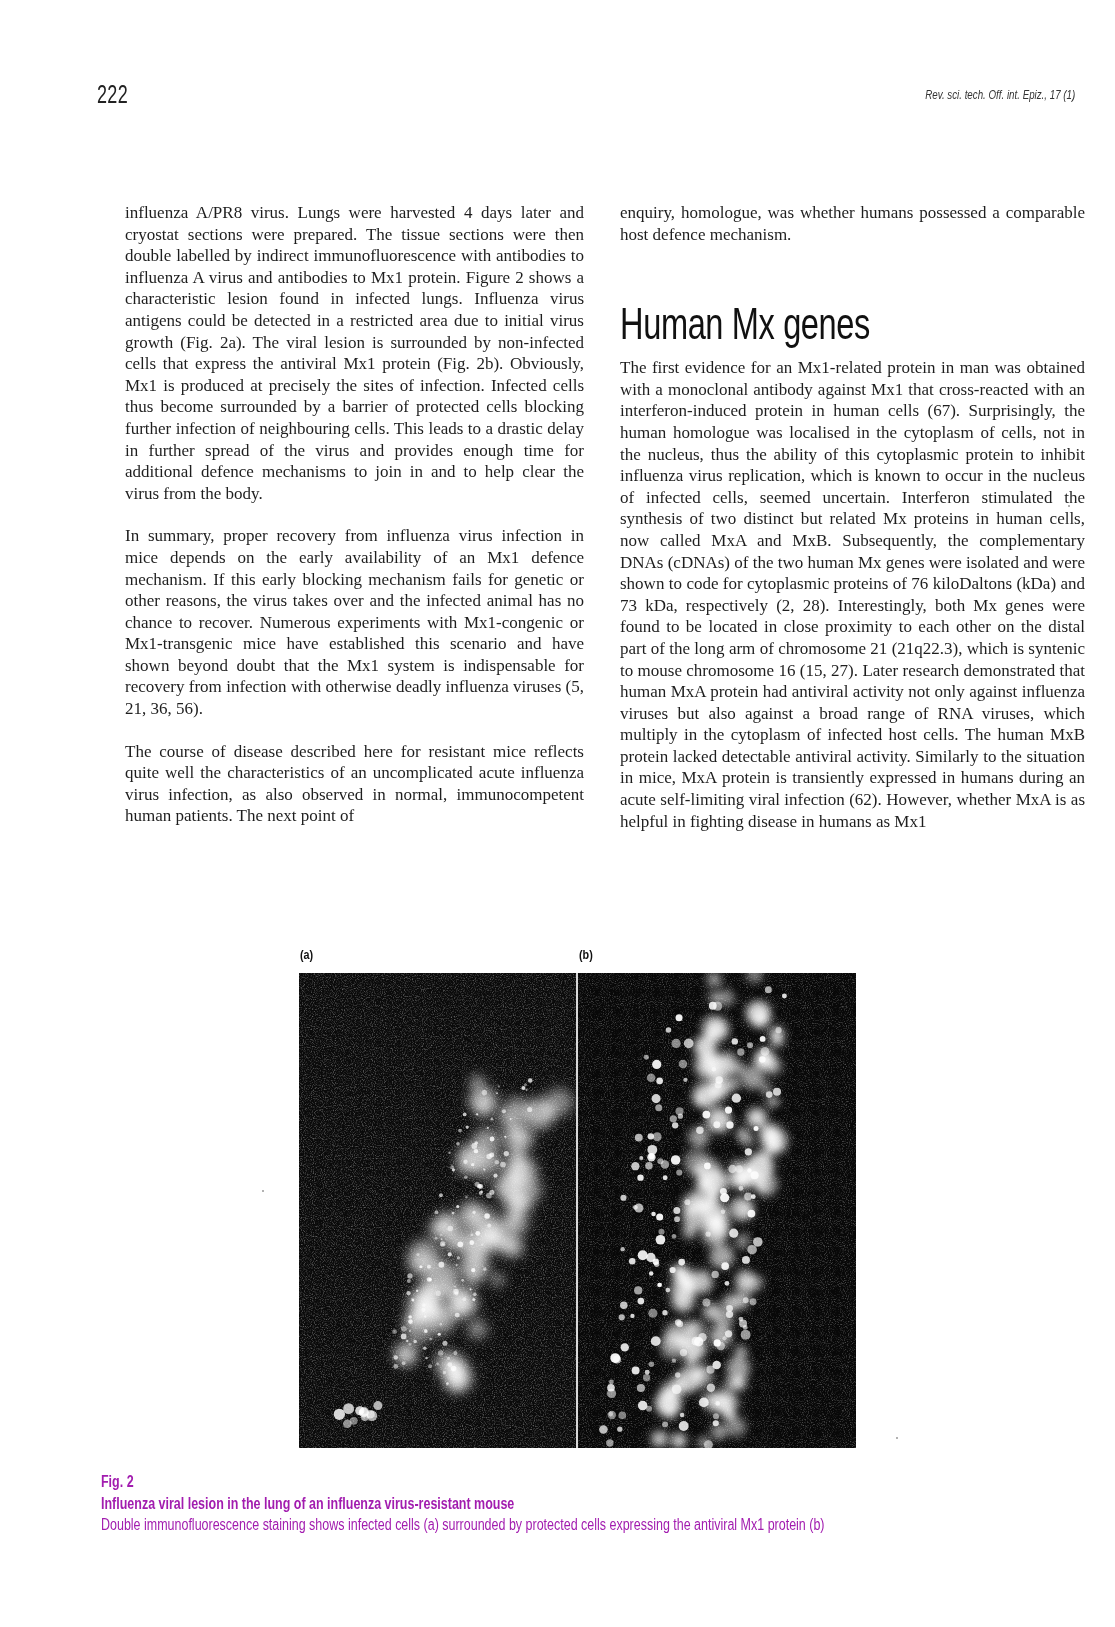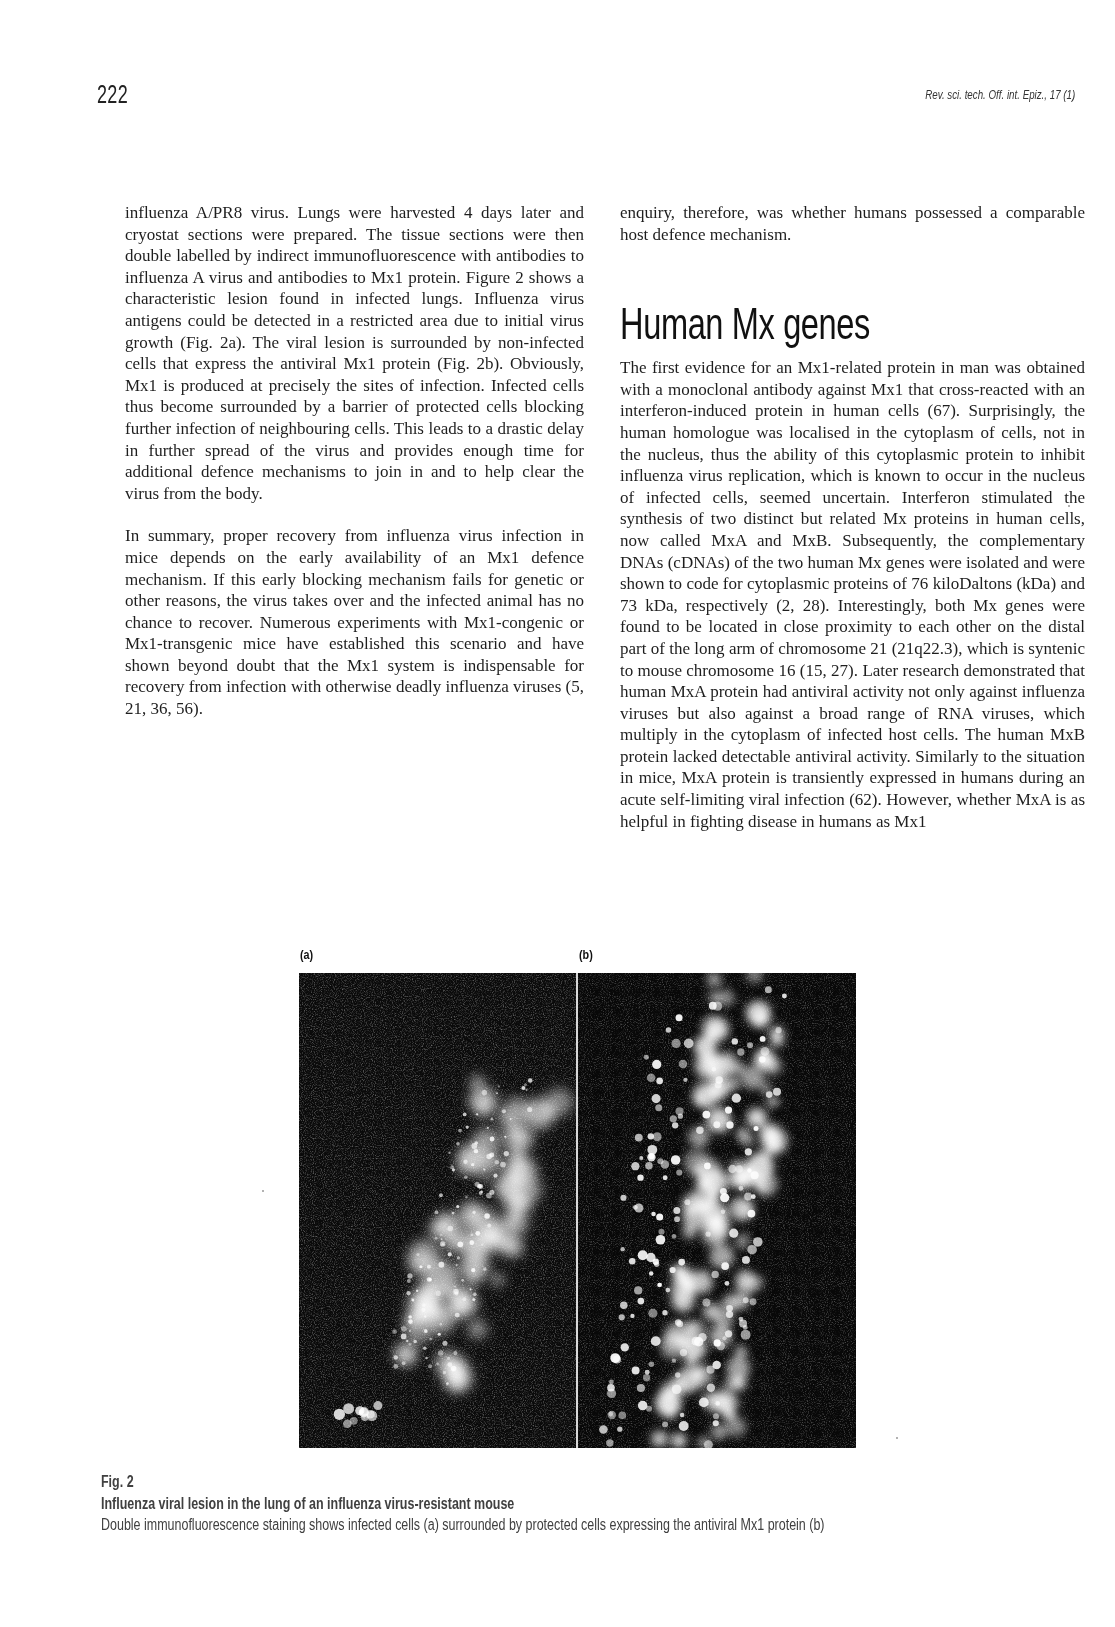--- a/index.html
+++ b/index.html
@@ -14,39 +14,40 @@
   .section-heading { font-family: "Liberation Sans", sans-serif; font-size: 44px; font-weight: normal; line-height: 48px; margin: 55px 0 9px 0; transform: scaleX(0.74); transform-origin: left top; white-space: nowrap; color: #111; letter-spacing: -0.5px; }
   .figure { position: absolute; left: 299px; top: 947px; width: 560px; height: 505px; }
   .panel-label { position: absolute; top: 0; font-family: "Liberation Sans", sans-serif; font-weight: bold; font-size: 13.5px; transform: scaleX(0.8); transform-origin: left top; color: #111; }
   .panel-label.a { left: 1px; }
   .panel-label.b { left: 280px; }
   .panel { position: absolute; top: 26px; height: 475px; background: #0b0b0b; overflow: hidden; }
   .panel.a { left: 0; width: 277px; }
   .panel.b { left: 279px; width: 278px; }
   .panel svg { width: 100%; height: 100%; display: block; }
   .divider { position: absolute; left: 277px; top: 26px; width: 2px; height: 475px; background: #d8d8d8; }
-  .caption { position: absolute; left: 101px; top: 1472px; width: 900px; font-family: "Liberation Sans", sans-serif; color: #404040; }
+  .caption { position: absolute; left: 101px; top: 1472px; width: 900px; font-family: "Liberation Sans", sans-serif; color: #a21caf; }
   .caption .fig-label { font-weight: bold; font-size: 16px; transform: scaleX(0.78); transform-origin: left top; white-space: nowrap; line-height: 20px; }
   .caption .fig-title { font-weight: bold; font-size: 16px; transform: scaleX(0.78); transform-origin: left top; white-space: nowrap; line-height: 20px; margin-top: 2px; }
   .caption .fig-desc { font-size: 16px; transform: scaleX(0.78); transform-origin: left top; white-space: nowrap; line-height: 20px; margin-top: 1px; }
   .speck { position: absolute; width: 2px; height: 2px; background: #999; border-radius: 1px; }
 </style>
 </head>
 <body>
 
 <div class="page-number">222</div>
 <div class="running-head">Rev. sci. tech. Off. int. Epiz., 17 (1)</div>
 
 <div class="col col-left">
   <p>influenza A/PR8 virus. Lungs were harvested 4 days later and cryostat sections were prepared. The tissue sections were then double labelled by indirect immunofluorescence with antibodies to influenza A virus and antibodies to Mx1 protein. Figure 2 shows a characteristic lesion found in infected lungs. Influenza virus antigens could be detected in a restricted area due to initial virus growth (Fig. 2a). The viral lesion is surrounded by non-infected cells that express the antiviral Mx1 protein (Fig. 2b). Obviously, Mx1 is produced at precisely the sites of infection. Infected cells thus become surrounded by a barrier of protected cells blocking further infection of neighbouring cells. This leads to a drastic delay in further spread of the virus and provides enough time for additional defence mechanisms to join in and to help clear the virus from the body.</p>
   <p class="para-gap">In summary, proper recovery from influenza virus infection in mice depends on the early availability of an Mx1 defence mechanism. If this early blocking mechanism fails for genetic or other reasons, the virus takes over and the infected animal has no chance to recover. Numerous experiments with Mx1-congenic or Mx1-transgenic mice have established this scenario and have shown beyond doubt that the Mx1 system is indispensable for recovery from infection with otherwise deadly influenza viruses (5, 21, 36, 56).</p>
+  <p class="para-gap">The course of disease described here for resistant mice reflects quite well the characteristics of an uncomplicated acute influenza virus infection, as also observed in normal, immunocompetent human patients. The next point of</p>
 </div>
 
 <div class="col col-right">
-  <p>enquiry, therefore, was whether humans possessed a comparable host defence mechanism.</p>
+  <p>enquiry, homologue, was whether humans possessed a comparable host defence mechanism.</p>
   <h2 class="section-heading">Human Mx genes</h2>
   <p>The first evidence for an Mx1-related protein in man was obtained with a monoclonal antibody against Mx1 that cross-reacted with an interferon-induced protein in human cells (67). Surprisingly, the human homologue was localised in the cytoplasm of cells, not in the nucleus, thus the ability of this cytoplasmic protein to inhibit influenza virus replication, which is known to occur in the nucleus of infected cells, seemed uncertain. Interferon stimulated the synthesis of two distinct but related Mx proteins in human cells, now called MxA and MxB. Subsequently, the complementary DNAs (cDNAs) of the two human Mx genes were isolated and were shown to code for cytoplasmic proteins of 76 kiloDaltons (kDa) and 73 kDa, respectively (2, 28). Interestingly, both Mx genes were found to be located in close proximity to each other on the distal part of the long arm of chromosome 21 (21q22.3), which is syntenic to mouse chromosome 16 (15, 27). Later research demonstrated that human MxA protein had antiviral activity not only against influenza viruses but also against a broad range of RNA viruses, which multiply in the cytoplasm of infected host cells. The human MxB protein lacked detectable antiviral activity. Similarly to the situation in mice, MxA protein is transiently expressed in humans during an acute self-limiting viral infection (62). However, whether MxA is as helpful in fighting disease in humans as Mx1</p>
 </div>
 
 <div class="figure">
   <div class="panel-label a">(a)</div>
   <div class="panel-label b">(b)</div>
   <div class="panel a" title="Immunofluorescence micrograph: influenza virus antigen in infected lung cells">
     <svg id="svg-a" viewBox="0 0 277 475" preserveAspectRatio="none">
       <defs>

